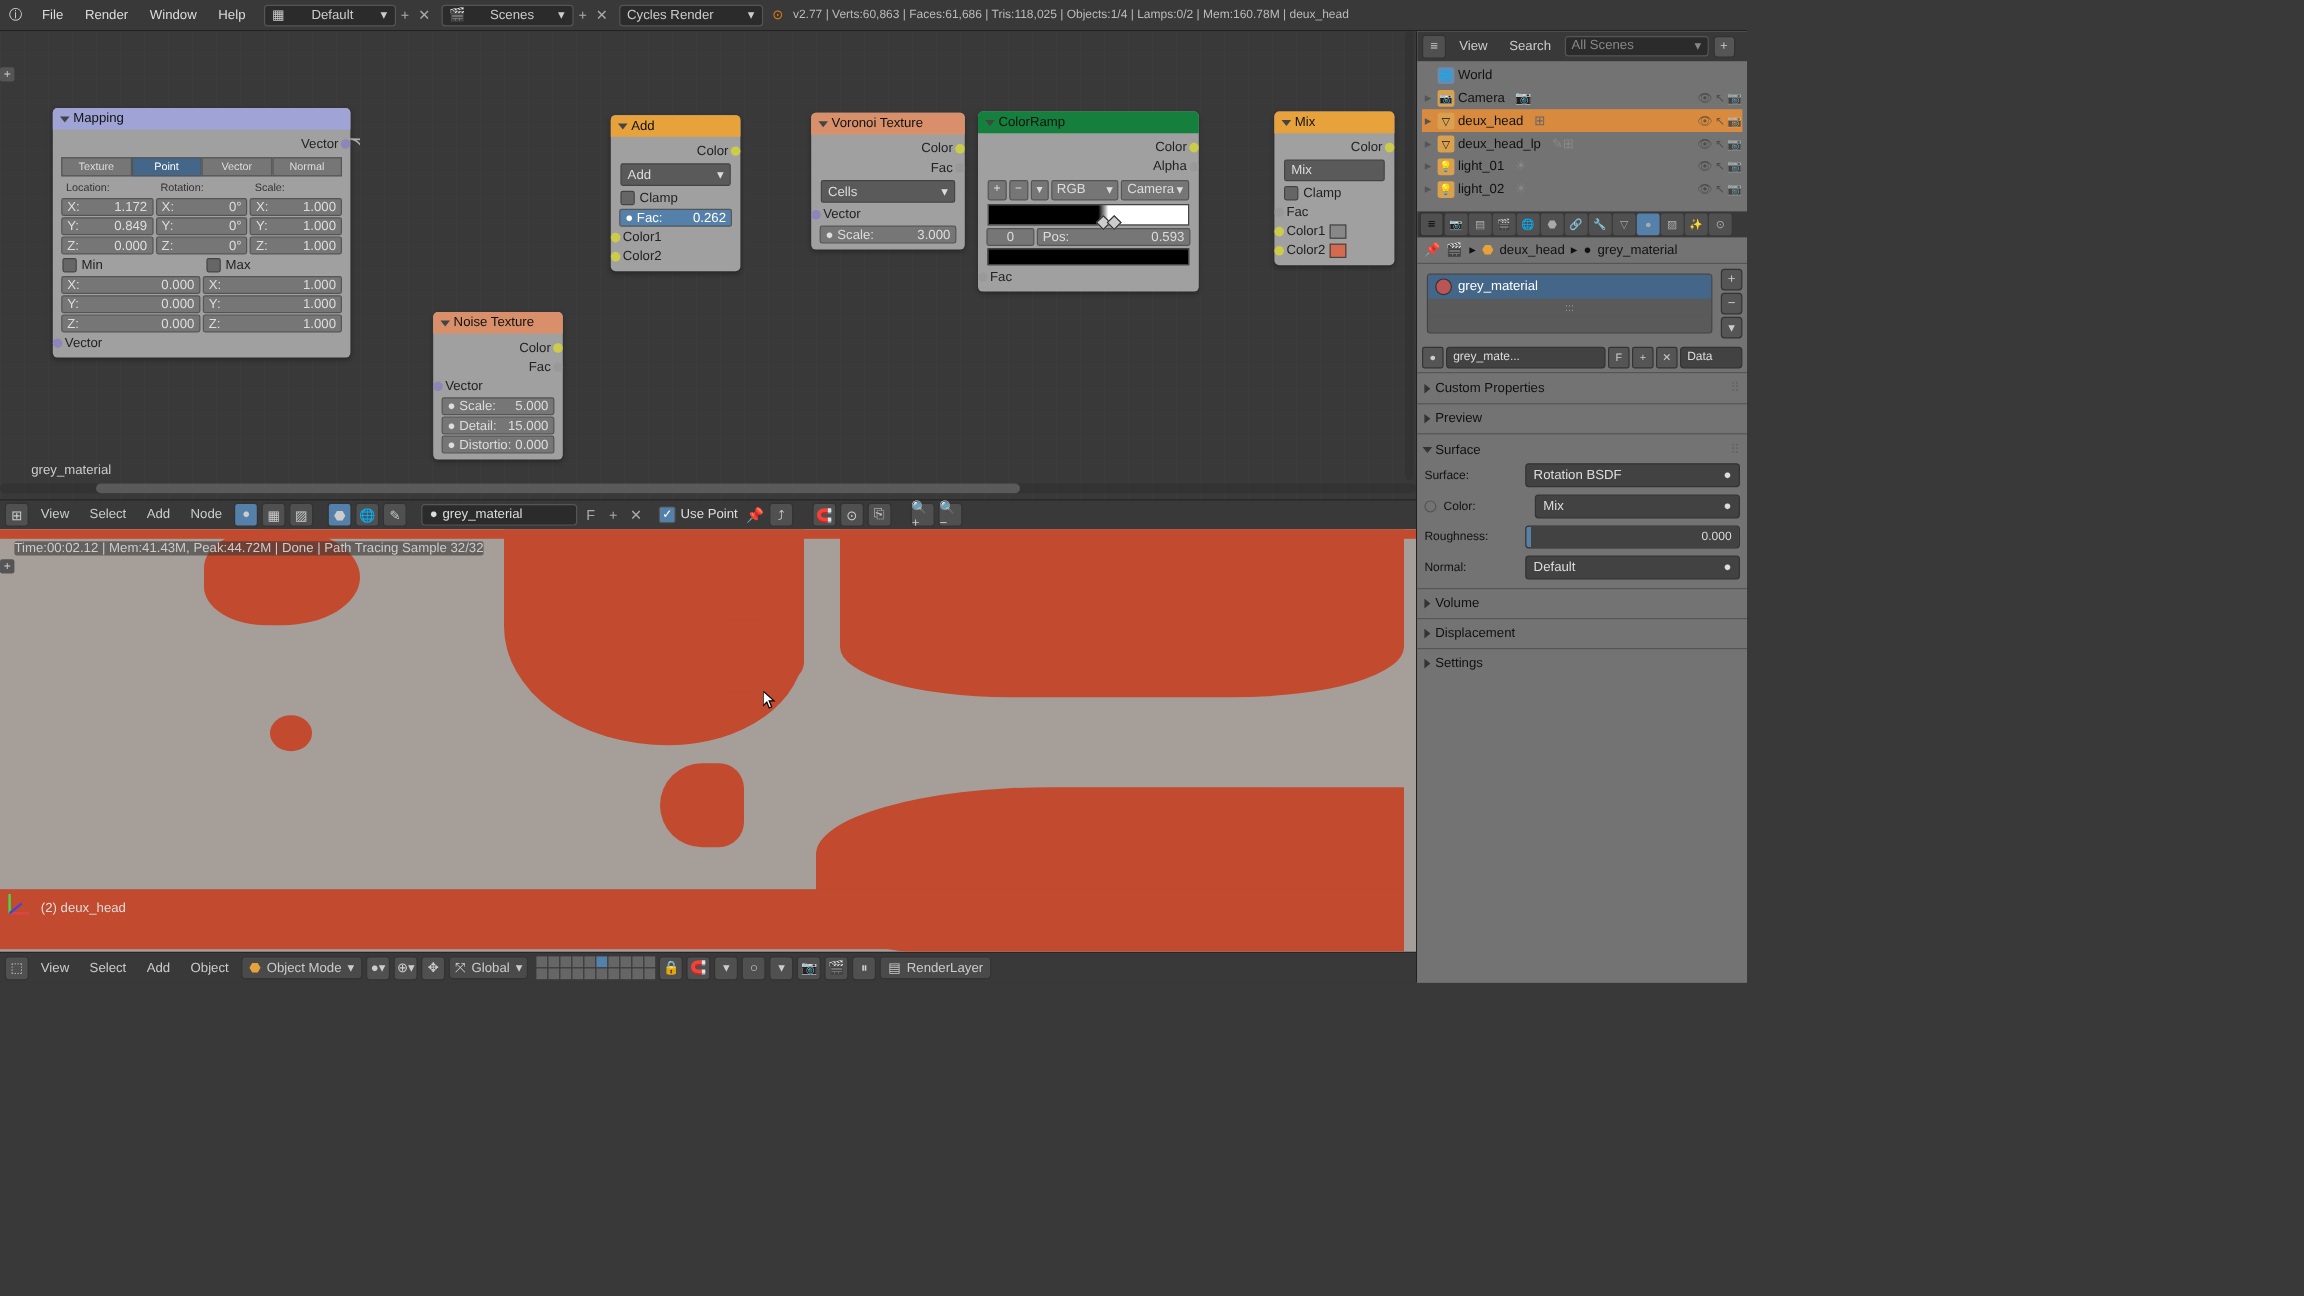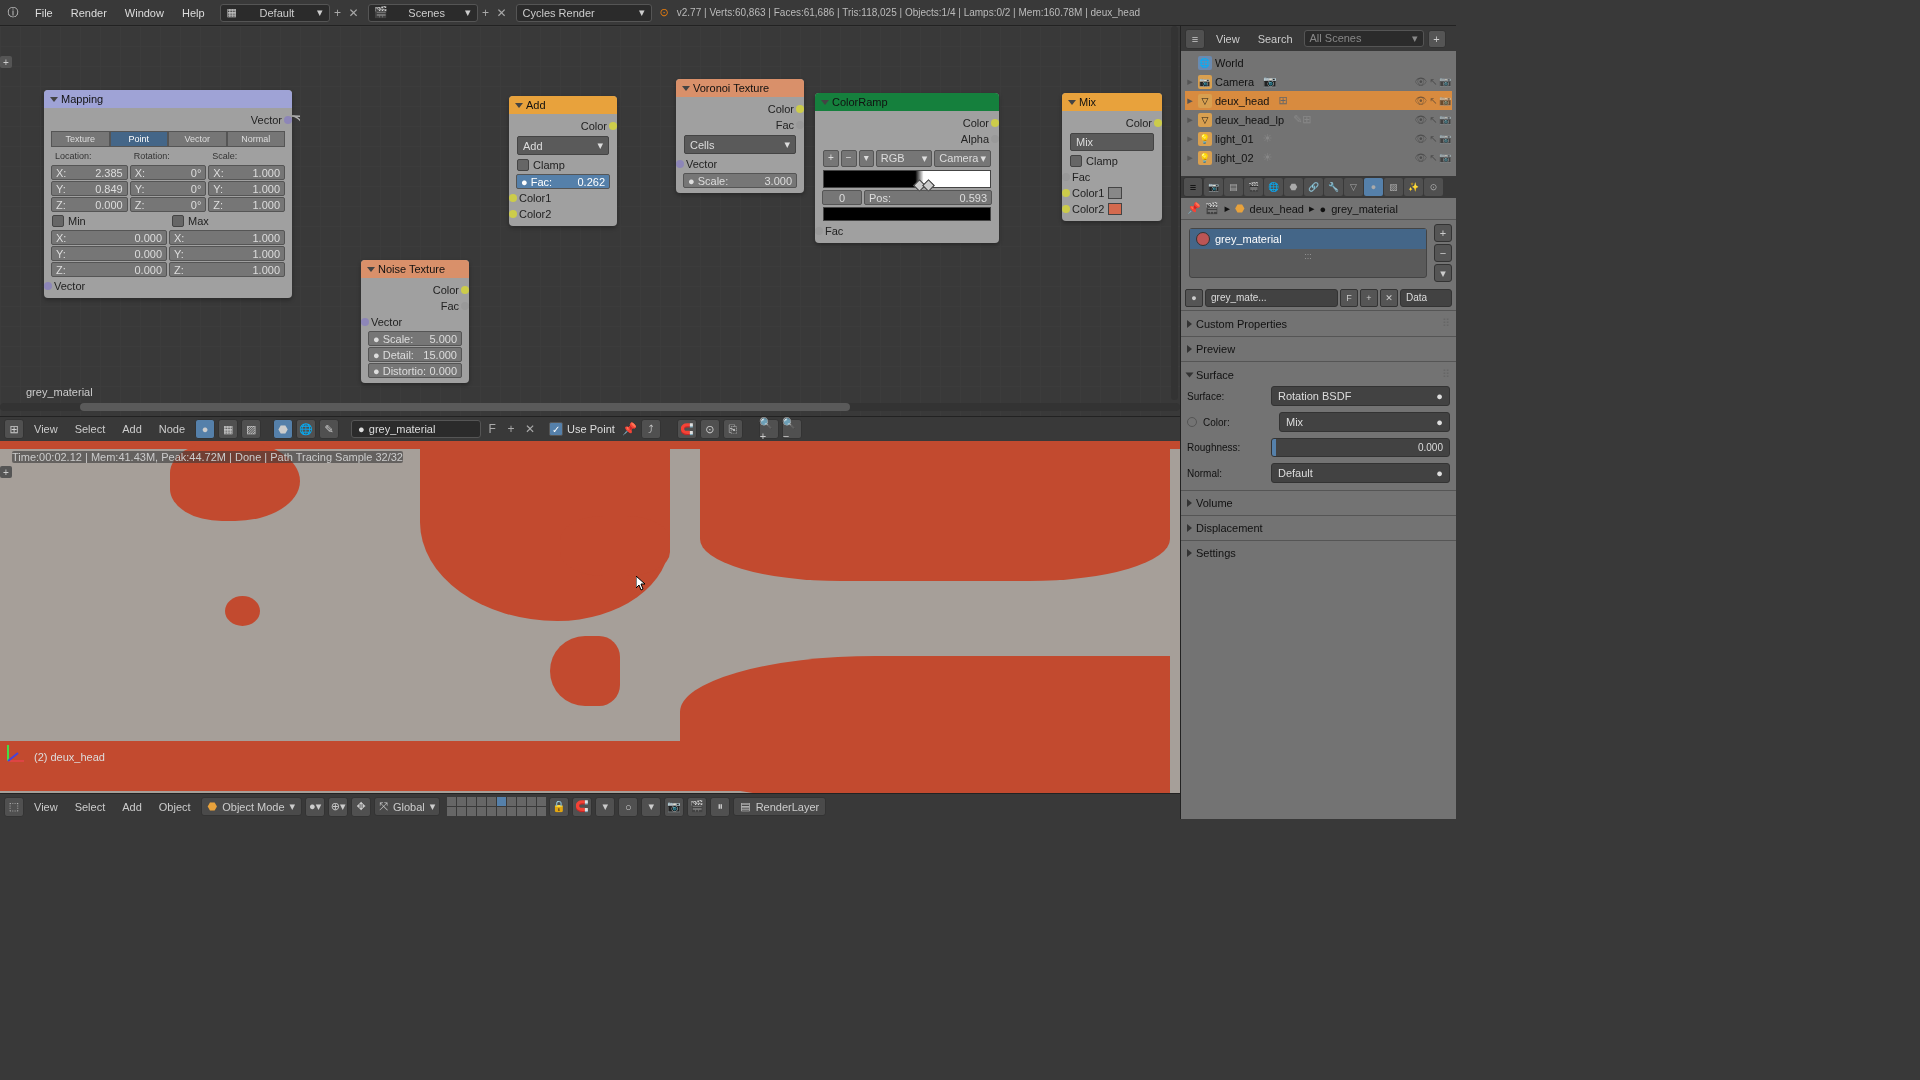--- a/index.html
+++ b/index.html
@@ -135,21 +135,21 @@
   </div>
   <div class="small-btn">+</div>
   <div class="small-btn">✕</div>
   <div class="dropdown drop-sel" style="margin-left:6px">
     <span>🎬</span>
     <span>Scenes</span>
     <span>▾</span>
   </div>
   <div class="small-btn">+</div>
   <div class="small-btn">✕</div>
-  <div class="dropdown" style="width:136px;margin-left:6px;justify-content:space-between">
+  <div class="dropdown" style="width:120px;margin-left:6px;justify-content:space-between">
     <span>Cycles Render</span>
       <span>▾</span>
   </div>
   <span style="margin-left:8px;color:#e87d0d">⊙</span>
   <div class="stats">v2.77 | Verts:60,863 | Faces:61,686 | Tris:118,025 | Objects:1/4 | Lamps:0/2 | Mem:160.78M | deux_head</div>
 </div>
 
 <div class="main">
 <div class="left-col">
 
@@ -194,21 +194,21 @@
         <div style="flex:1">
                 <div class="lbl">Rotation:</div>
               </div>
         <div style="flex:1">
                 <div class="lbl">Scale:</div>
               </div>
       </div>
       <div class="numrow">
         <div class="numfield">
                 <span>X:</span>
-                <span>2.385</span>
+                <span>1.172</span>
               </div>
         <div class="numfield">
                 <span>X:</span>
                 <span>0°</span>
               </div>
         <div class="numfield">
                 <span>X:</span>
                 <span>1.000</span>
               </div>
       </div>
@@ -354,21 +354,21 @@
               <span class="dot dot-l d-yellow"></span>
               <span>Color1</span>
             </div>
       <div class="sock in">
               <span class="dot dot-l d-yellow"></span>
               <span>Color2</span>
             </div>
     </div>
   </div>
 
-  <div class="node" style="left:676px;top:53px;width:128px">
+  <div class="node" style="left:676px;top:68px;width:128px">
     <div class="node-header hdr-salmon">
             <span class="tri"></span>
             <span>Voronoi Texture</span>
           </div>
     <div class="node-body">
       <div class="sock out">
               <span>Color</span>
               <span class="dot dot-r d-yellow"></span>
             </div>
       <div class="sock out">

